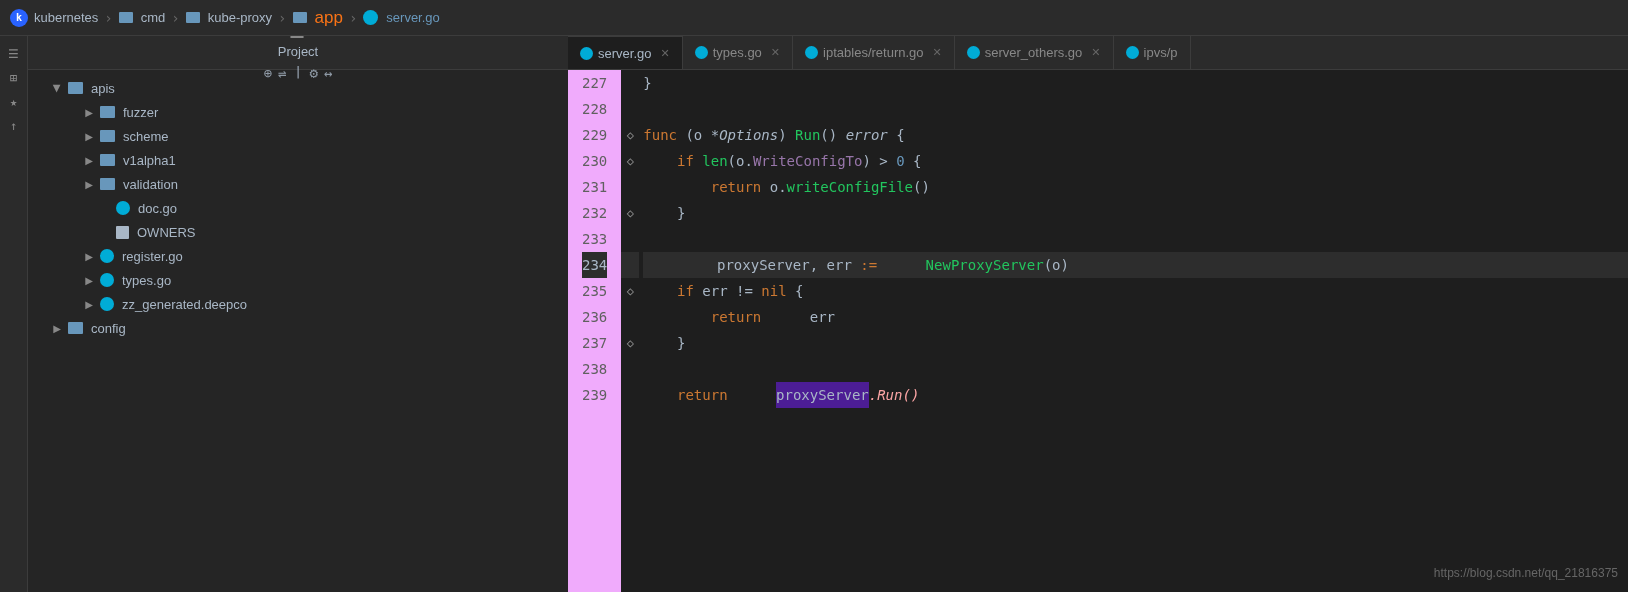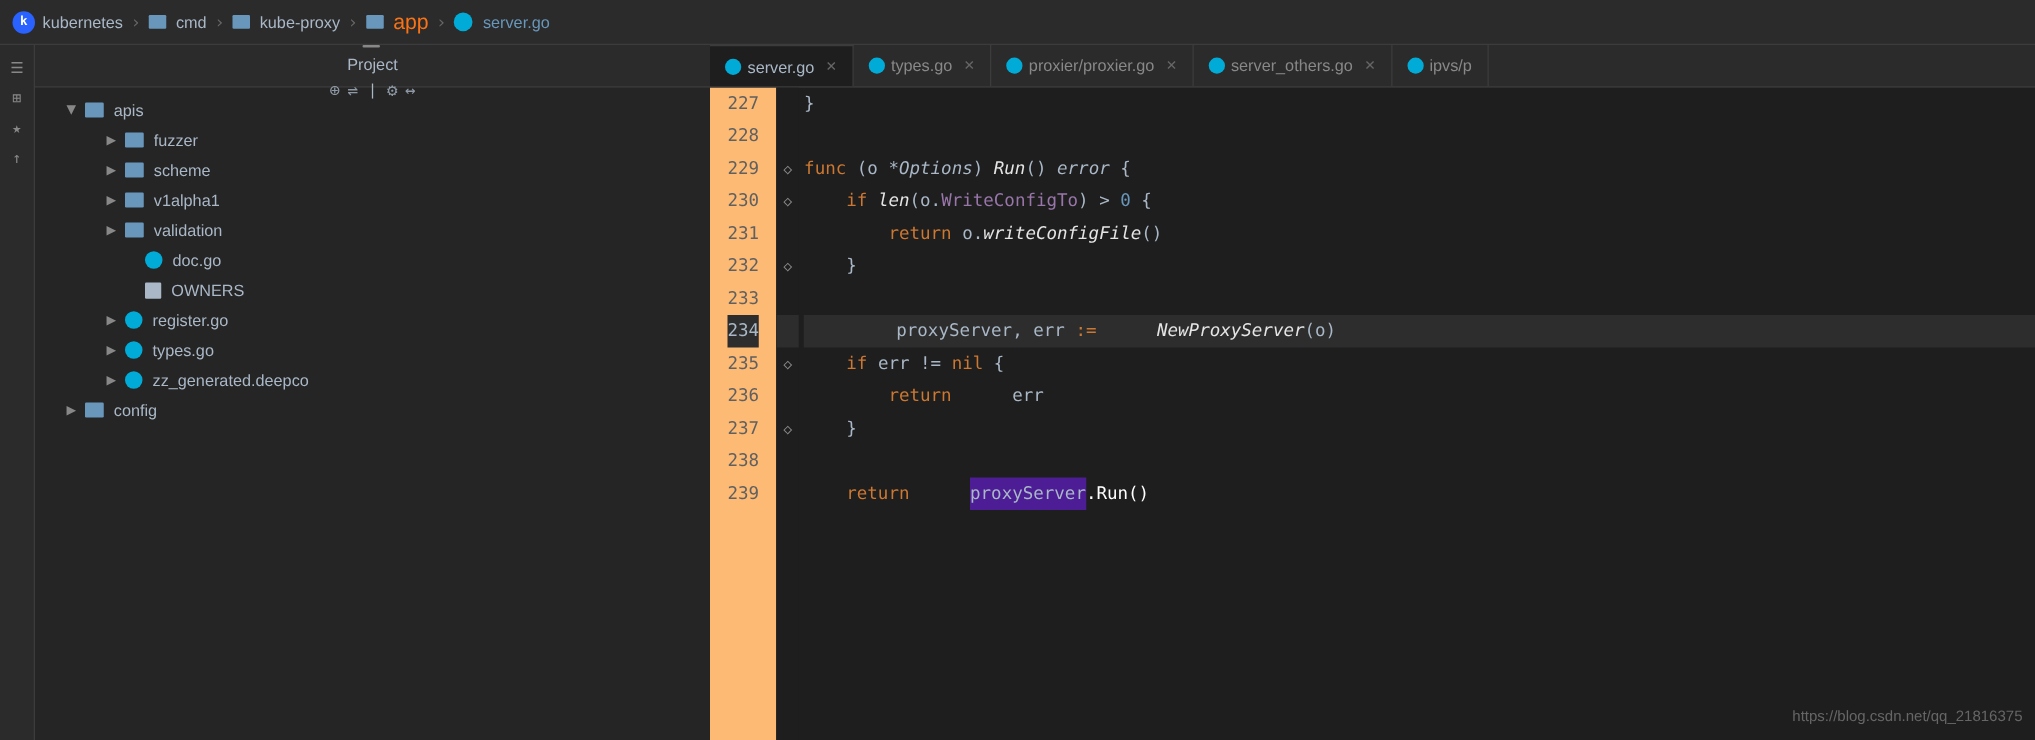--- a/index.html
+++ b/index.html
@@ -171,21 +171,21 @@
       overflow: hidden;
       display: flex;
       flex-direction: column;
     }
     .code-container {
       flex: 1;
       display: flex;
       overflow: hidden;
     }
     .line-numbers {
-      background: #fdba74;
+      background: #f0abfc;
       color: #606060;
       font-size: 14px;
       line-height: 26px;
       padding: 0 14px 0 14px;
       text-align: right;
       user-select: none;
       flex-shrink: 0;
       min-width: 50px;
     }
     .gutter {
@@ -219,27 +219,27 @@
       align-items: center;
       min-height: 26px;
       white-space: pre;
     }
     .code-line.highlighted {
       background: #2d2d2d;
     }
     
     .kw { color: #cc7832; } 
     .kw2 { color: #cc7832; } 
-    .method { color: #ffffff; } 
+    .method { color: #fca5a5; font-style: italic; } 
     .param { color: #a9b7c6; } 
     .op { color: #a9b7c6; }
     .num { color: #6897bb; }
     .var-name { color: #a9b7c6; padding-left: 40px; }
     .punc { color: #a9b7c6; }
-    .func-name { color: #e5e5e5; font-style: italic; }
+    .func-name { color: #22c55e; }
     .err-var { color: #a9b7c6; }
     .nil-kw { color: #cc7832; }
     .url-text {
       position: absolute;
       right: 10px;
       bottom: 4px;
       color: #666;
       font-size: 12px;
       font-family: 'Segoe UI', sans-serif;
     }
@@ -408,21 +408,21 @@
         <span>server.go</span>
         <span class="close-btn">✕</span>
       </div>
       <div class="tab">
         <span class="gopher-icon" style="width:13px;height:13px;"></span>
         <span>types.go</span>
         <span class="close-btn">✕</span>
       </div>
       <div class="tab">
         <span class="gopher-icon" style="width:13px;height:13px;"></span>
-        <span>proxier/proxier.go</span>
+        <span>iptables/return.go</span>
         <span class="close-btn">✕</span>
       </div>
       <div class="tab">
         <span class="gopher-icon" style="width:13px;height:13px;"></span>
         <span>server_others.go</span>
         <span class="close-btn">✕</span>
       </div>
       <div class="tab">
         <span class="gopher-icon" style="width:13px;height:13px;"></span>
         <span>ipvs/p</span>

